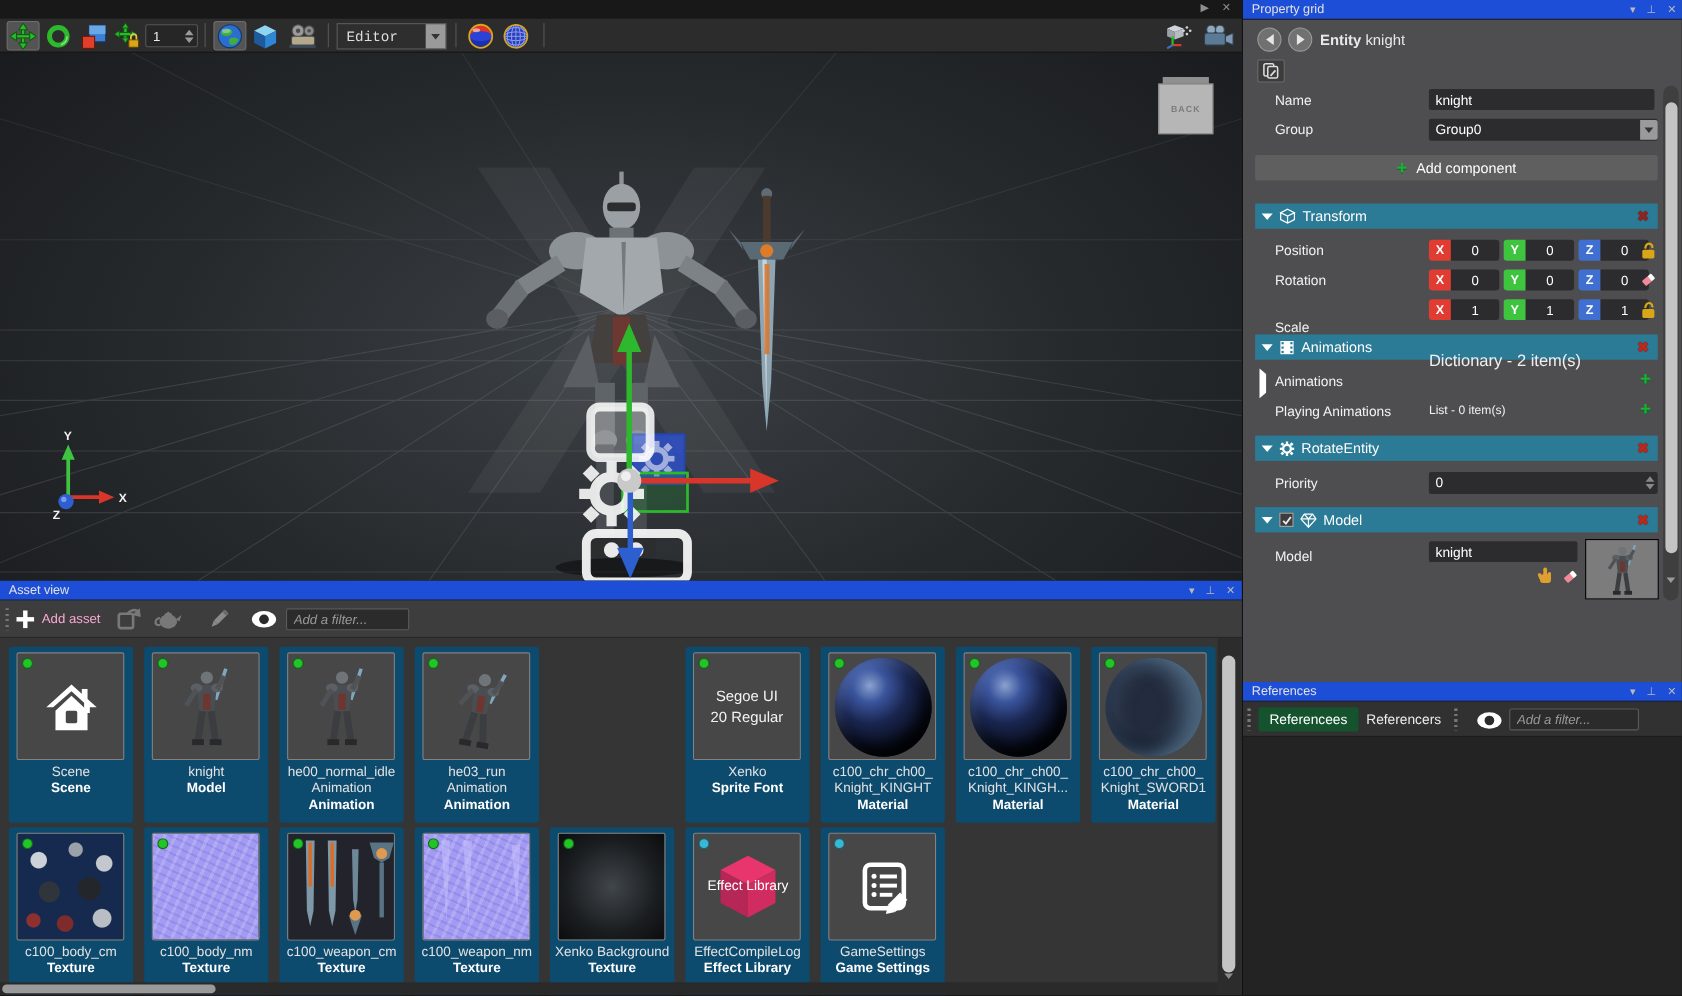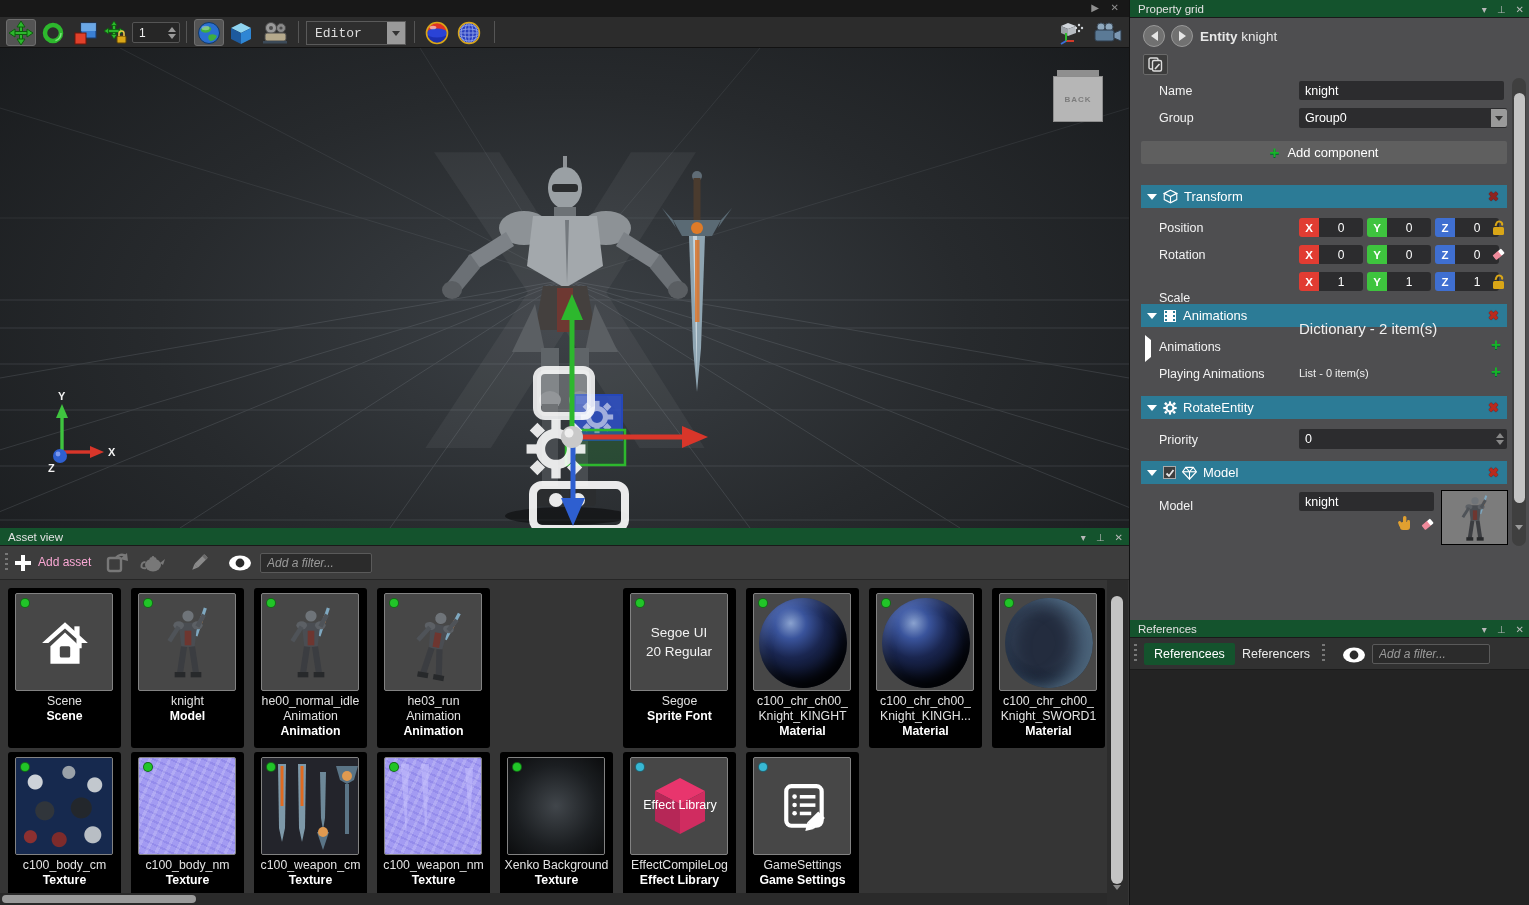--- a/index.html
+++ b/index.html
@@ -21,29 +21,29 @@
   #editorsel .lbl{flex:1;padding-left:8px;font-family:Liberation Mono, monospace;}
   #editorsel .chev{width:18px;height:22px;background:#9a9a9a;display:flex;align-items:center;justify-content:center;}
   #editorsel .chev .tri-dn{border-top-color:#333;}
   .winicon{position:absolute;top:2px;color:#8f8f8f;font-size:10px;line-height:12px;}
   
   #viewport{left:0;top:48px;width:1129px;height:480px;background:radial-gradient(ellipse 900px 520px at 50% 58%, #3c4146 0%, #272a2d 45%, #131517 100%);overflow:hidden;}
   #watermark{left:0;top:0;width:1129px;height:480px;pointer-events:none;}
   #viewcube{left:1053px;top:28px;width:50px;height:46px;background:#b6b6b6;border:1px solid #8d8d8d;display:flex;align-items:center;justify-content:center;font-size:8px;font-weight:bold;color:#7c7c7c;letter-spacing:1px;}
   #viewcubetop{left:1057px;top:22px;width:42px;height:6px;background:#8f8f8f;}
   
-  .ptitle{position:absolute;height:18px;background:#14532d;color:#e2e2e2;font-size:11.5px;display:flex;align-items:center;padding-left:8px;border-bottom:1px solid #1a1a1a;}
+  .ptitle{position:absolute;height:18px;background:#1d4ed8;color:#e2e2e2;font-size:11.5px;display:flex;align-items:center;padding-left:8px;border-bottom:1px solid #1a1a1a;}
   .ticons{position:absolute;right:6px;top:0;height:18px;display:flex;align-items:center;gap:10px;color:#b9b9b9;font-size:10px;}
   .grip{position:absolute;width:3px;background-image:repeating-linear-gradient(#777 0 2px,transparent 2px 5px);}
   input.flt{background:#2b2b2b;border:1px solid #5a5a5a;border-radius:2px;color:#ddd;font-size:12px;font-style:italic;padding:0 6px;outline:none;}
   input.flt::placeholder{color:#9a9a9a;font-style:italic;}
   
   #assetview{left:0;top:528px;width:1129px;height:377px;background:#353535;}
   #assettoolbar{left:0;top:18px;width:1129px;height:34px;background:#3d3d3d;border-bottom:1px solid #262626;position:absolute;}
-  .tile{position:absolute;width:113px;height:160px;background:#000000;border-radius:3px;}
+  .tile{position:absolute;width:113px;height:160px;background:#0c4a6e;border-radius:3px;}
   .thumb{position:absolute;left:7px;top:5px;width:98px;height:98px;background:#474747;border:1px solid #828282;border-radius:2px;overflow:hidden;}
   .dot{position:absolute;left:4px;top:4px;width:10px;height:10px;border-radius:50%;border:1px solid rgba(0,0,0,.45);}
   .tlabel{position:absolute;left:3px;top:106px;width:107px;text-align:center;line-height:15px;font-size:12.3px;color:#e2e2e2;}
   .ttype{font-weight:bold;color:#fff;}
   .sphereA{position:absolute;left:5px;top:4px;width:88px;height:90px;border-radius:50%;
      background:radial-gradient(circle at 36% 28%, #8aa2cf 0%, #3a549c 18%, #1a2650 40%, #070b18 72%, #000 100%);
      box-shadow:inset -6px -10px 14px rgba(0,0,0,.8), inset 4px 6px 10px rgba(120,150,220,.35);}
   .sphereB{position:absolute;left:5px;top:4px;width:88px;height:90px;border-radius:50%;
      background:radial-gradient(circle at 42% 45%, #232c3e 40%, #121a2a 60%, #000 100%);
      box-shadow:inset -16px 0 18px rgba(130,170,200,.55), inset 10px 4px 16px rgba(90,120,150,.25);}
@@ -490,21 +490,21 @@
         <div class="tlabel"><span>he03_run Animation</span><br><span class="ttype">Animation</span></div>
       </div>
       <div class="tile" style="left:623px;top:8px">
         <div class="thumb">
           <div class="fontthumb">
             <span>Segoe UI</span>
             <span>20 Regular</span>
           </div>
           <span class="dot" style="background: rgb(33, 197, 40);"></span>
         </div>
-        <div class="tlabel"><span>Segoe</span><br><span class="ttype">Sprite Font</span></div>
+        <div class="tlabel"><span>Xenko</span><br><span class="ttype">Sprite Font</span></div>
       </div>
       <div class="tile" style="left:746px;top:8px">
         <div class="thumb">
           <div class="sphereA"></div>
           <span class="dot" style="background: rgb(33, 197, 40);"></span>
         </div>
         <div class="tlabel"><span>c100_chr_ch00_ Knight_KINGHT</span><br><span class="ttype">Material</span></div>
       </div>
       <div class="tile" style="left:869px;top:8px">
         <div class="thumb">

